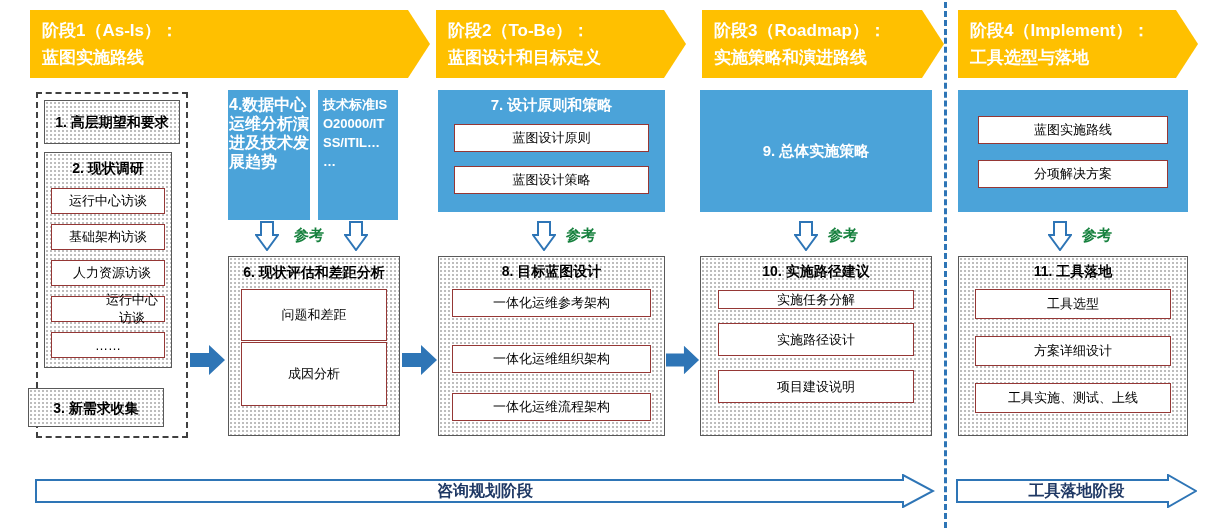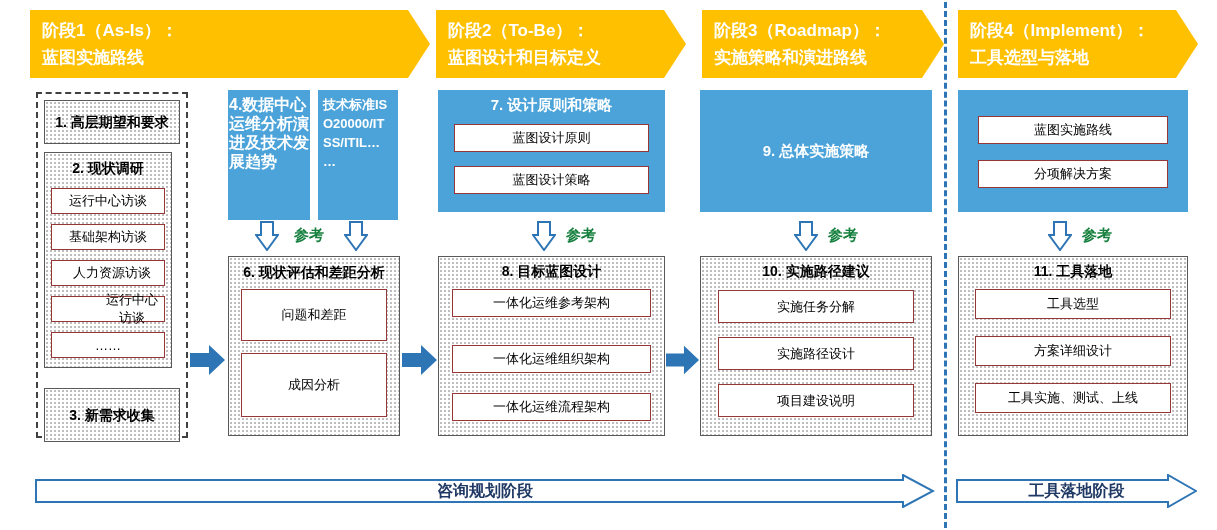--- a/index.html
+++ b/index.html
@@ -59,21 +59,21 @@
 
   <div class="gbox dotted col" style="left:44px; top:152px; width:128px; height:216px; padding-top:6px;">
     <div class="title">2. 现状调研</div>
     <div class="ritem" style="width:114px; height:26px; margin-top:11px;">运行中心访谈</div>
     <div class="ritem" style="width:114px; height:26px; margin-top:10px;">基础架构访谈</div>
     <div class="ritem" style="width:114px; height:26px; margin-top:10px;padding-left:8px;">人力资源访谈</div>
     <div class="ritem" style="width:114px; height:26px; margin-top:10px;padding-left:48px;">运行中心访谈</div>
     <div class="ritem" style="width:114px; height:26px; margin-top:10px;">……</div>
   </div>
 
-  <div class="gbox dotted center-flex" style="left:44px; top:388px; width:136px; height:54px;">
+  <div class="gbox dotted center-flex" style="left:28px; top:388px; width:136px; height:39px;">
     <div class="title">3. 新需求收集</div>
   </div>
 
   <svg class="icon" style="left:190px; top:342px;" width="36" height="36" viewBox="0 0 36 36">
     <polygon points="0,11 19,11 19,3 35,18 19,33 19,25 0,25" fill="#2E75B6"></polygon>
   </svg>
 
   <div class="blue" style="left:228px; top:90px; width:82px; height:130px; padding:5px 1px; font-size:16px; line-height:19px; word-break:break-all;">4.数据中心运维分析演进及技术发展趋势</div>
   <div class="blue" style="left:318px; top:90px; width:80px; height:130px; padding:5px 5px; font-size:13px; line-height:19px; word-break:break-all;">技术标准ISO20000/ITSS/ITIL… …</div>
 
@@ -81,21 +81,21 @@
     <polygon points="6,1 18,1 18,14 23,14 12,29 1,14 6,14" fill="#fff" stroke="#2E75B6" stroke-width="2"></polygon>
   </svg>
   <div class="ref" style="left:294px; top:226px;">参考</div>
   <svg class="icon" style="left:344px; top:221px;" width="24" height="30" viewBox="0 0 24 30">
     <polygon points="6,1 18,1 18,14 23,14 12,29 1,14 6,14" fill="#fff" stroke="#2E75B6" stroke-width="2"></polygon>
   </svg>
 
   <div class="gbox dotted col" style="left:228px; top:256px; width:172px; height:180px; padding-top:6px;">
     <div class="title" style="max-width:148px;">6. 现状评估和差距分析</div>
     <div class="ritem" style="width:146px; height:52px; margin-top:8px;">问题和差距</div>
-    <div class="ritem" style="width:146px; height:64px; margin-top:12px;">成因分析</div>
+    <div class="ritem" style="width:146px; height:64px; margin-top:1px;">成因分析</div>
   </div>
 
   <svg class="icon" style="left:402px; top:342px;" width="36" height="36" viewBox="0 0 36 36">
     <polygon points="0,11 19,11 19,3 35,18 19,33 19,25 0,25" fill="#2E75B6"></polygon>
   </svg>
 
   <div class="blue col" style="left:438px; top:90px; width:227px; height:122px; padding-top:6px;">
     <div style="font-size:15px;">7. 设计原则和策略</div>
     <div class="ritem" style="width:195px; height:28px; margin-top:9px;">蓝图设计原则</div>
     <div class="ritem" style="width:195px; height:28px; margin-top:14px;">蓝图设计策略</div>
@@ -119,21 +119,21 @@
 
   <div class="blue center-flex" style="left:700px; top:90px; width:232px; height:122px; font-size:15px;">9. 总体实施策略</div>
 
   <svg class="icon" style="left:794px; top:221px;" width="24" height="30" viewBox="0 0 24 30">
     <polygon points="6,1 18,1 18,14 23,14 12,29 1,14 6,14" fill="#fff" stroke="#2E75B6" stroke-width="2"></polygon>
   </svg>
   <div class="ref" style="left:828px; top:226px;">参考</div>
 
   <div class="gbox dotted col" style="left:700px; top:256px; width:232px; height:180px; padding-top:5px;">
     <div class="title">10. 实施路径建议</div>
-    <div class="ritem" style="width:196px; height:33px; margin-top:10px;">实施任务分解</div>
+    <div class="ritem" style="width:196px; height:19px; margin-top:10px;">实施任务分解</div>
     <div class="ritem" style="width:196px; height:33px; margin-top:14px;">实施路径设计</div>
     <div class="ritem" style="width:196px; height:33px; margin-top:14px;">项目建设说明</div>
   </div>
 
   <div class="vline" style="left:944px; top:2px; height:526px;"></div>
 
   <div class="blue col" style="left:958px; top:90px; width:230px; height:122px; padding-top:26px;">
     <div class="ritem" style="width:190px; height:28px;">蓝图实施路线</div>
     <div class="ritem" style="width:190px; height:28px; margin-top:16px;">分项解决方案</div>
   </div>

